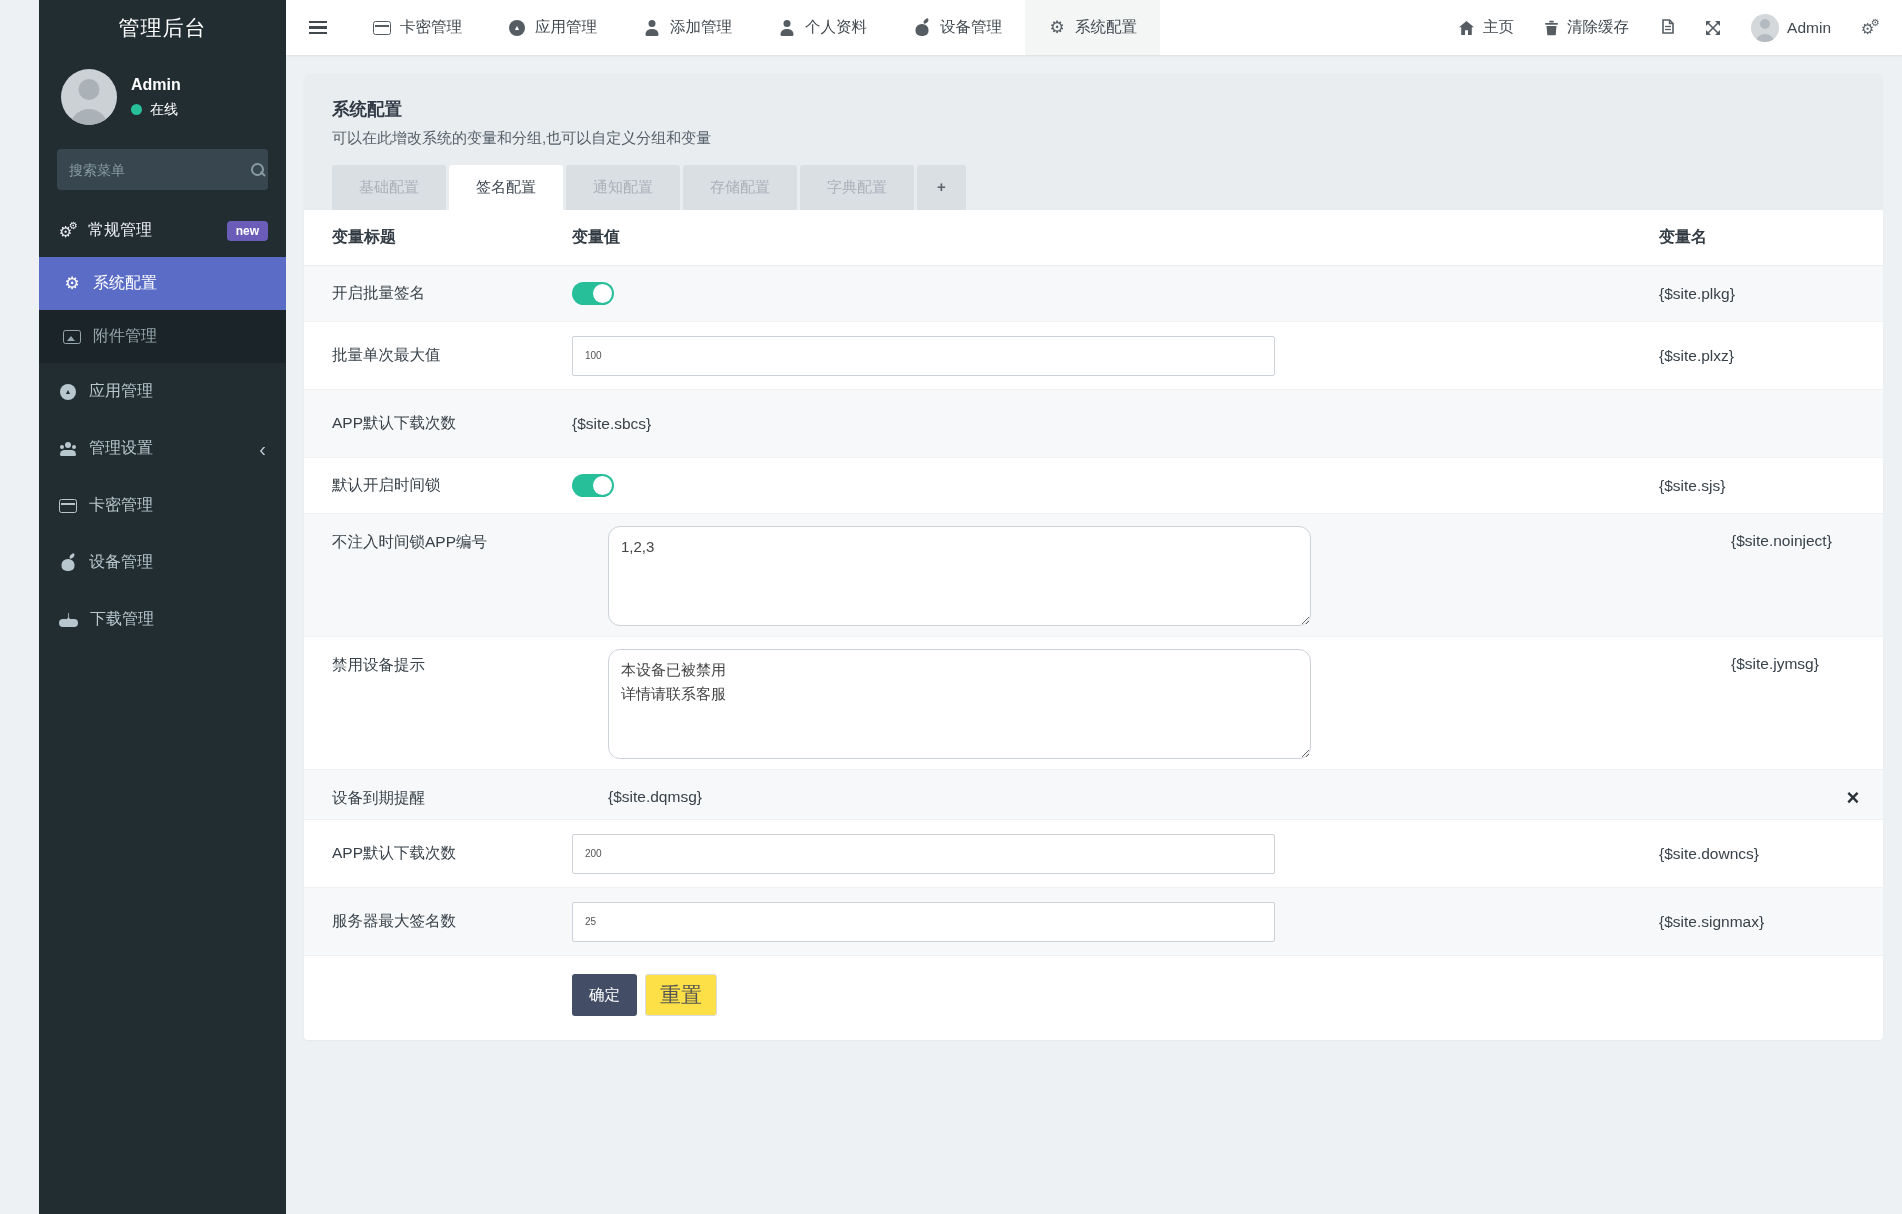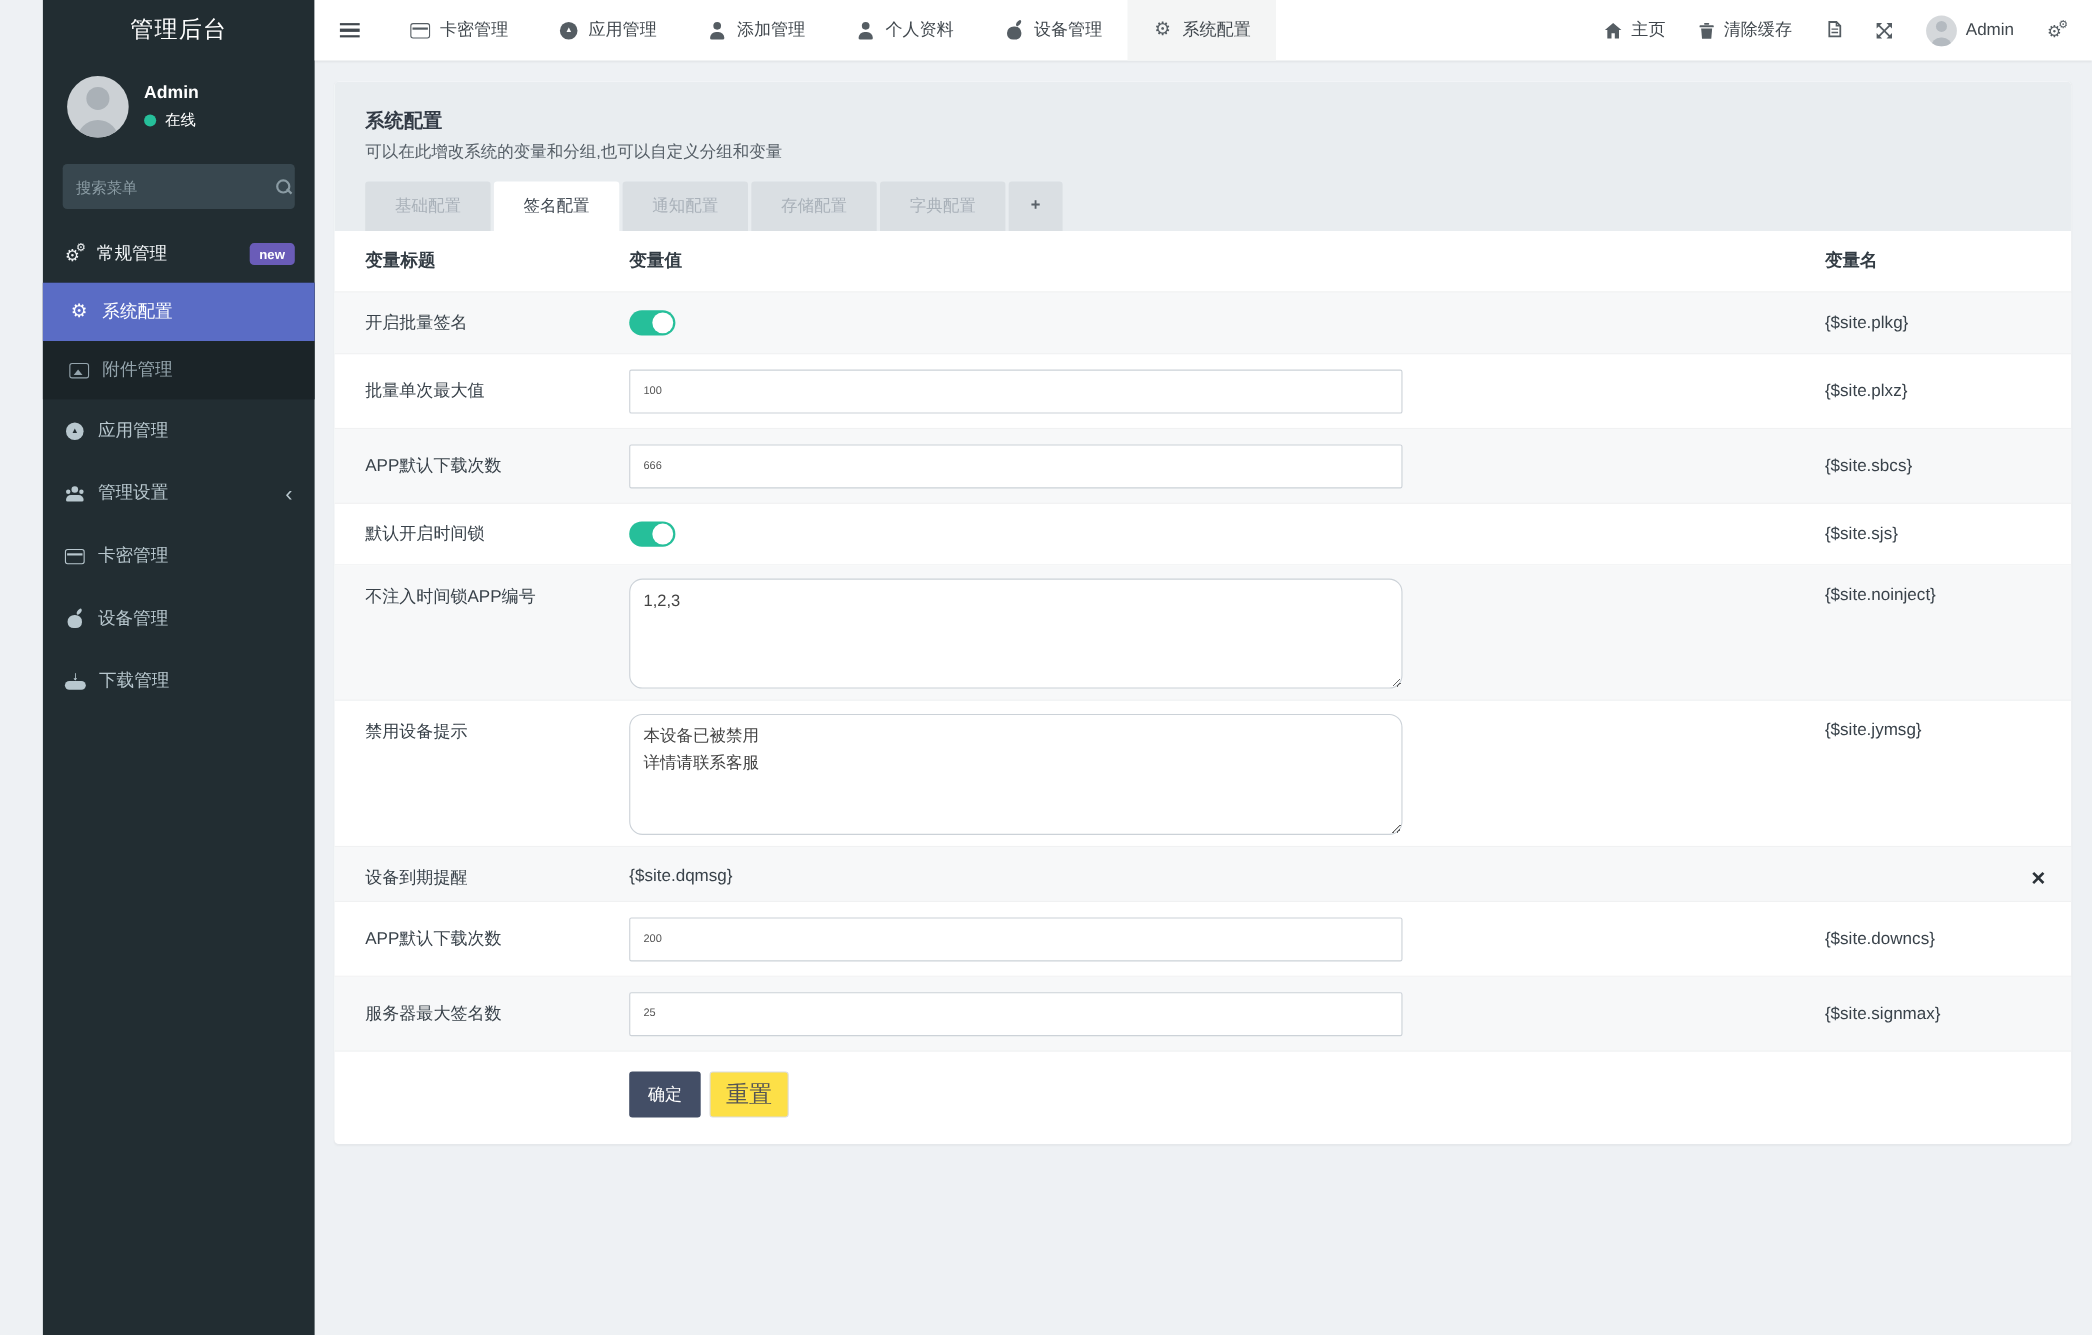--- a/index.html
+++ b/index.html
@@ -91,21 +91,21 @@
   
   .thead { display:flex; height:56px; align-items:center; border-bottom:1px solid #e9ebec; font-weight:bold; font-size:16px; color:#333c44; }
   .col-label { width:268px; padding-left:28px; flex:none; }
   .col-value { width:1087px; flex:none; }
   .col-var { flex:1; padding-right:20px; }
   .trow { display:flex; border-bottom:1px solid #f0f1f2; position:relative; font-size:15.5px; color:#39424a; }
   .trow.striped { background:#f7f8f9; }
   .trow.row-mid { align-items:center; }
   .row-toggle { height:56px; }
   .row-input { height:68px; }
-  .row-text { padding:12px 0 10px; align-items:flex-start; }
+  .row-text { padding:12px 0 10px; align-items:flex-start;gap:36px; }
   .row-text .col-label, .row-text .col-var { padding-top:6px; }
   .fld-input { width:703px; height:40px; border:1px solid #ccd2d8; border-radius:2px; padding:0 12px; font-size:10px; color:#555; font-family:inherit; background:#fff; outline:none; }
   .fld-textarea { width:703px; border:1px solid #ccd2d8; border-radius:12px; padding:8px 12px; font-size:15px; line-height:1.6; color:#444; font-family:inherit; background:#fff; resize:vertical; outline:none; display:block; }
   .toggle { width:42px; height:23px; border-radius:12px; background:#26bf9a; position:relative; cursor:pointer; }
   .toggle::after { content:""; position:absolute; top:2px; right:2px; width:19px; height:19px; border-radius:50%; background:#fff; }
   .row-close { position:absolute; right:22px; top:20px; cursor:pointer; width:16px; height:16px; }
   .btn-row { padding:18px 0 24px 268px; display:flex; align-items:center; }
   .btn-ok { background:#434e66; color:#fff; border:none; height:42px; padding:0 17px; font-size:15.5px; border-radius:3px; font-family:inherit; cursor:pointer; }
   .btn-reset { background:#fde047; color:#555; border:1px solid #dcdcdc; height:42px; padding:0 14px; font-size:21px; border-radius:3px; margin-left:8px; font-family:inherit; cursor:pointer; }
 </style>
@@ -284,21 +284,20 @@
                 </div>
                 <div class="col-var">{$site.plkg}</div>
               </div>
               <div class="trow row-mid row-input">
                 <div class="col-label">批量单次最大值</div>
                 <div class="col-value"><input class="fld-input" value="100" style=""></div>
                 <div class="col-var">{$site.plxz}</div>
               </div>
               <div class="trow row-mid row-input striped">
                 <div class="col-label">APP默认下载次数</div>
-                <div class="col-value"><input class="fld-input" value="666" style=""></div>
                 <div class="col-var">{$site.sbcs}</div>
               </div>
               <div class="trow row-mid row-toggle">
                 <div class="col-label">默认开启时间锁</div>
                 <div class="col-value">
                   <div class="toggle"></div>
                 </div>
                 <div class="col-var">{$site.sjs}</div>
               </div>
               <div class="trow row-text  striped">

